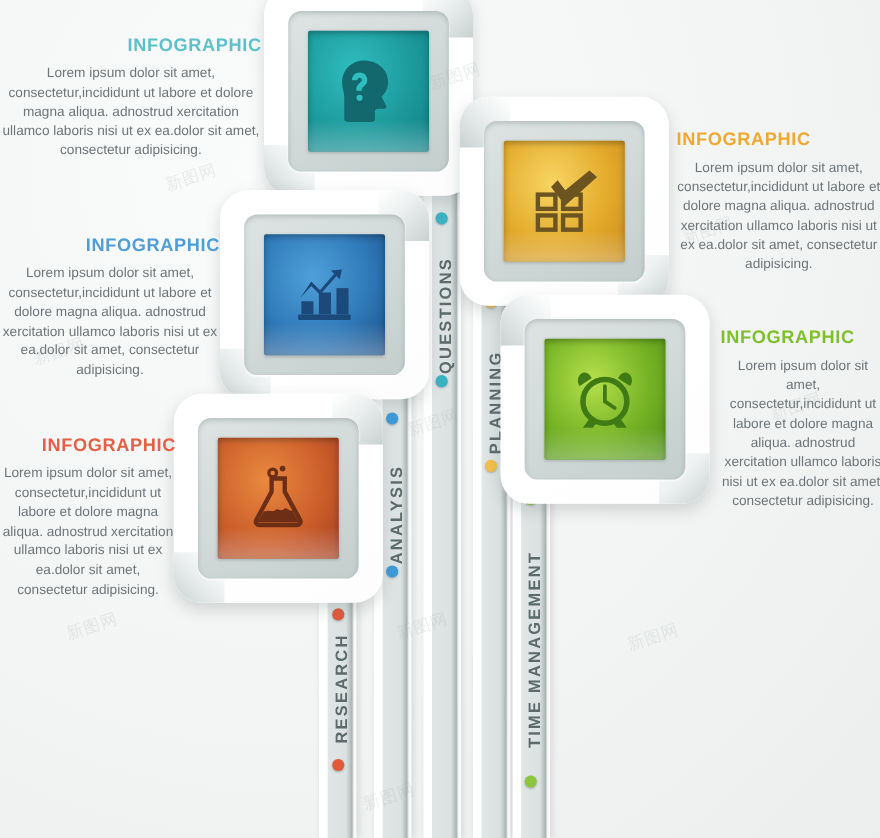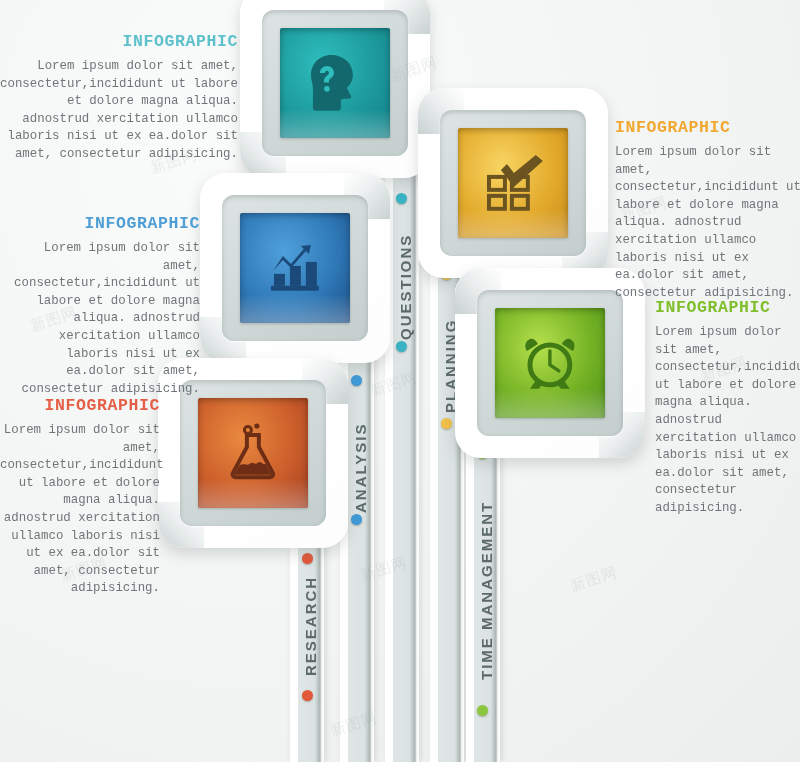--- a/index.html
+++ b/index.html
@@ -86,33 +86,34 @@
   .fold{
     position:absolute;
     width:46px;height:46px;
     background:linear-gradient(135deg,#ffffff 0%,#eef1f1 40%,#c9d2d1 100%);
     border-radius:0 26px 0 0;
   }
   .fold.bl{border-radius:0 0 0 26px;
     background:linear-gradient(45deg,#c9d2d1 0%,#eef1f1 55%,#ffffff 100%);}
 
   
-  .txt{position:absolute;font-family:Liberation Mono, monospace;}
+  .txt{position:absolute;}
   .txt h3{
     margin:0 0 7px 0;
     font-size:16.5px;
     font-weight:700;
     letter-spacing:.6px;
   }
   .txt p{
     margin:0;
     font-size:12.4px;
     line-height:17.6px;
     color:#6f7679;
     font-weight:400;
+    text-align:center;
   }
   .txt.right{text-align:right;}
   .txt.left{text-align:left;}
 
   
   .wm{
     position:absolute;
     color:rgba(150,158,158,.17);
     font-size:15px;
     letter-spacing:1px;

